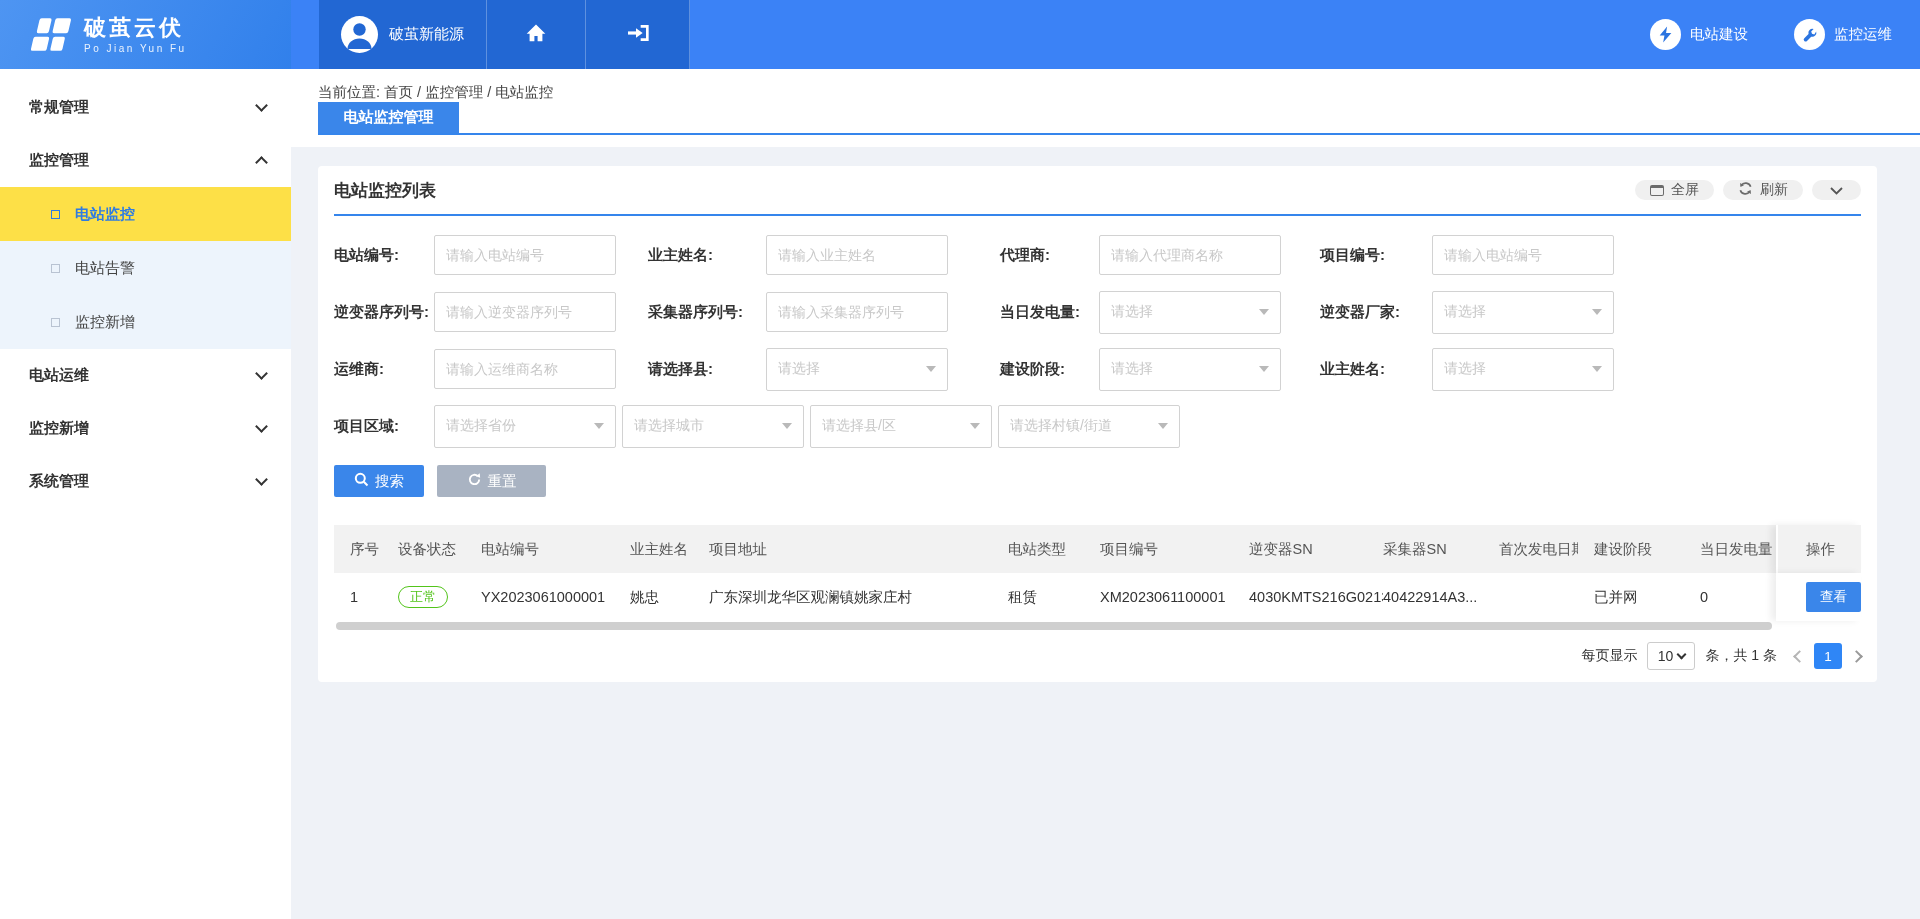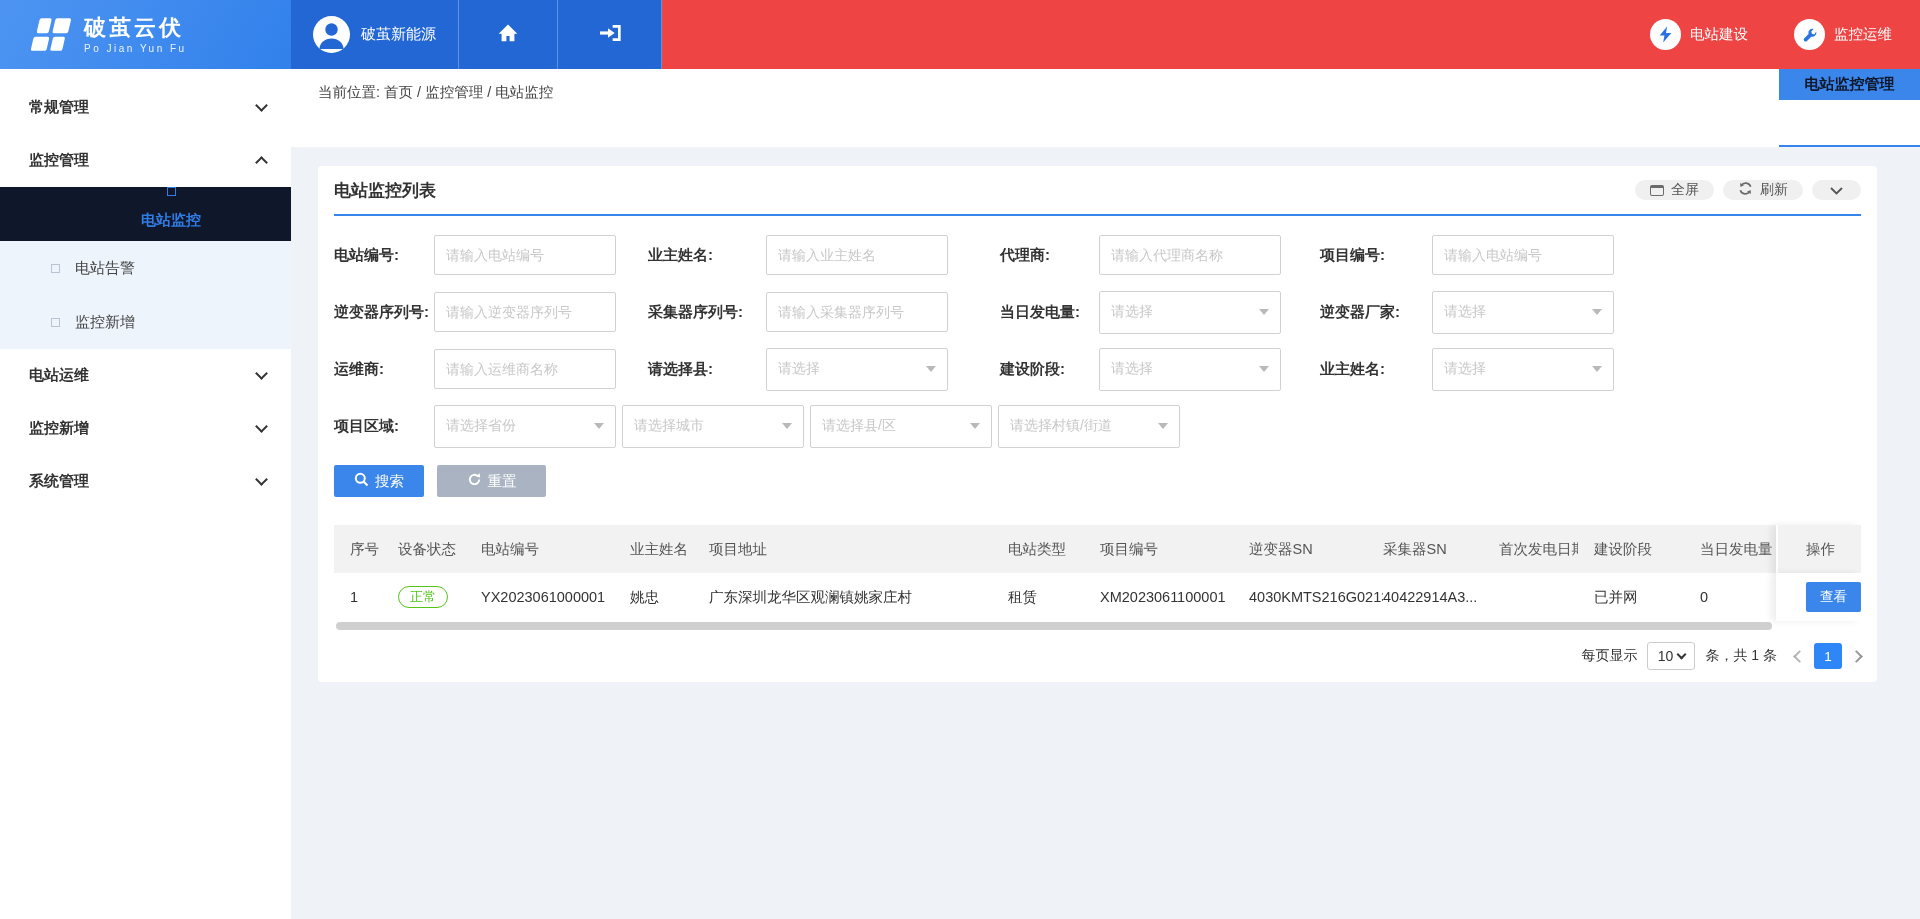--- a/index.html
+++ b/index.html
@@ -1,21 +1,21 @@
 <!DOCTYPE html>
 <html><head>
 <meta charset="utf-8">
 <style>
   * { margin:0; padding:0; box-sizing:border-box; }
   html,body { width:1920px; height:919px; }
   body { font-family:"Liberation Sans","DejaVu Sans",sans-serif; background:#eff2f7; overflow:hidden; }
   .app { width:1920px; height:919px; display:flex; flex-direction:column; }
 
   
-  .topbar { height:69px; display:flex; align-items:stretch; background:#ef4444; flex:none; }
+  .topbar { height:69px; display:flex; align-items:stretch; background:#3b82f6; flex:none;gap:28px; }
   .logo-area { width:291px; flex:none; background:linear-gradient(120deg,#4e95f2,#3180eb); display:flex; align-items:center; padding-left:22px; gap:12px; }
   .logo-mark svg { display:block; }
   .logo-text .cn { color:#fff; font-size:22px; font-weight:bold; letter-spacing:3px; line-height:24px; }
   .logo-text .en { color:#eaf2fd; font-size:10px; letter-spacing:2.5px; margin-top:3px; }
   .dark-band { display:flex; align-items:stretch; background:#2267d3; }
   .band-sec { display:flex; align-items:center; justify-content:center; border-right:1px solid rgba(255,255,255,0.28); }
   .sec-user { width:168px; gap:11px; }
   .sec-home { width:99px; }
   .sec-login { width:104px; }
   .avatar { width:37px; height:37px; border-radius:50%; background:#fff; overflow:hidden; display:flex; align-items:flex-end; justify-content:center; }
@@ -29,29 +29,29 @@
   .main { flex:1; display:flex; min-height:0; }
   .sidebar { width:291px; flex:none; background:#fff; padding-top:12px; }
   .side-item { height:53px; display:flex; align-items:center; padding:0 25px 0 29px; cursor:pointer; }
   .side-item .lbl { font-size:15px; font-weight:bold; color:#333; flex:1; }
   .chev { width:9px; height:9px; border-right:2px solid #333; border-bottom:2px solid #333; transform:rotate(45deg); margin-top:-4px; }
   .chev.up { transform:rotate(-135deg); margin-top:4px; }
   .submenu { background:#edf4fc; }
   .sub-item { height:54px; display:flex; align-items:center; padding-left:51px; gap:15px; cursor:pointer; }
   .sub-item .sq { width:9px; height:9px; border:1px solid #b9c3d2; flex:none; }
   .sub-item .slbl { font-size:15px; color:#444; }
-  .sub-item.active { background:#0f172a;flex-direction:column; }
+  .sub-item.active { background:#fde047; }
   .sub-item.active .slbl { color:#2f7ce2; font-weight:bold; }
   .sub-item.active .sq { border-color:#2f7ce2; }
 
   .content-col { flex:1; display:flex; flex-direction:column; min-width:0; }
-  .crumbbar { background:#fff; height:78px; flex:none; display:flex; flex-direction:row; justify-content:space-between; }
+  .crumbbar { background:#fff; height:78px; flex:none; display:flex; flex-direction:column; }
   .crumb { padding:14px 0 0 27px; font-size:14.5px; color:#444; }
   .tabline { margin-left:27px; border-bottom:2px solid #3585ec; display:flex; }
-  .tab { width:141px; height:31px; background:#3a86ea; color:#0f172a; font-size:15px; font-weight:bold; display:flex; align-items:center; justify-content:center; cursor:pointer; }
+  .tab { width:141px; height:31px; background:#3a86ea; color:#ffffff; font-size:15px; font-weight:bold; display:flex; align-items:center; justify-content:center; cursor:pointer; }
   .content { flex:1; padding:19px 43px 0 27px; background:#eff2f7; }
 
   
   .panel { background:#fff; border-radius:4px; height:516px; padding:0 16px 0 16px; }
   .panel-head { height:50px; border-bottom:2px solid #3585ec; display:flex; align-items:center; }
   .panel-title { font-size:17px; font-weight:bold; color:#333; flex:1; }
   .tool-pill { height:20px; border-radius:15px; background:#f0f0f0; color:#555; font-size:14px; display:flex; align-items:center; gap:7px; padding:0 15px; margin-left:9px; cursor:pointer; border:none; }
   .tool-pill.sm { width:49px; justify-content:center; padding:0; }
   .fs-glyph { width:14px; height:11px; border:1.5px solid #6b6b6b; border-top-width:3px; border-radius:2px; }
 

